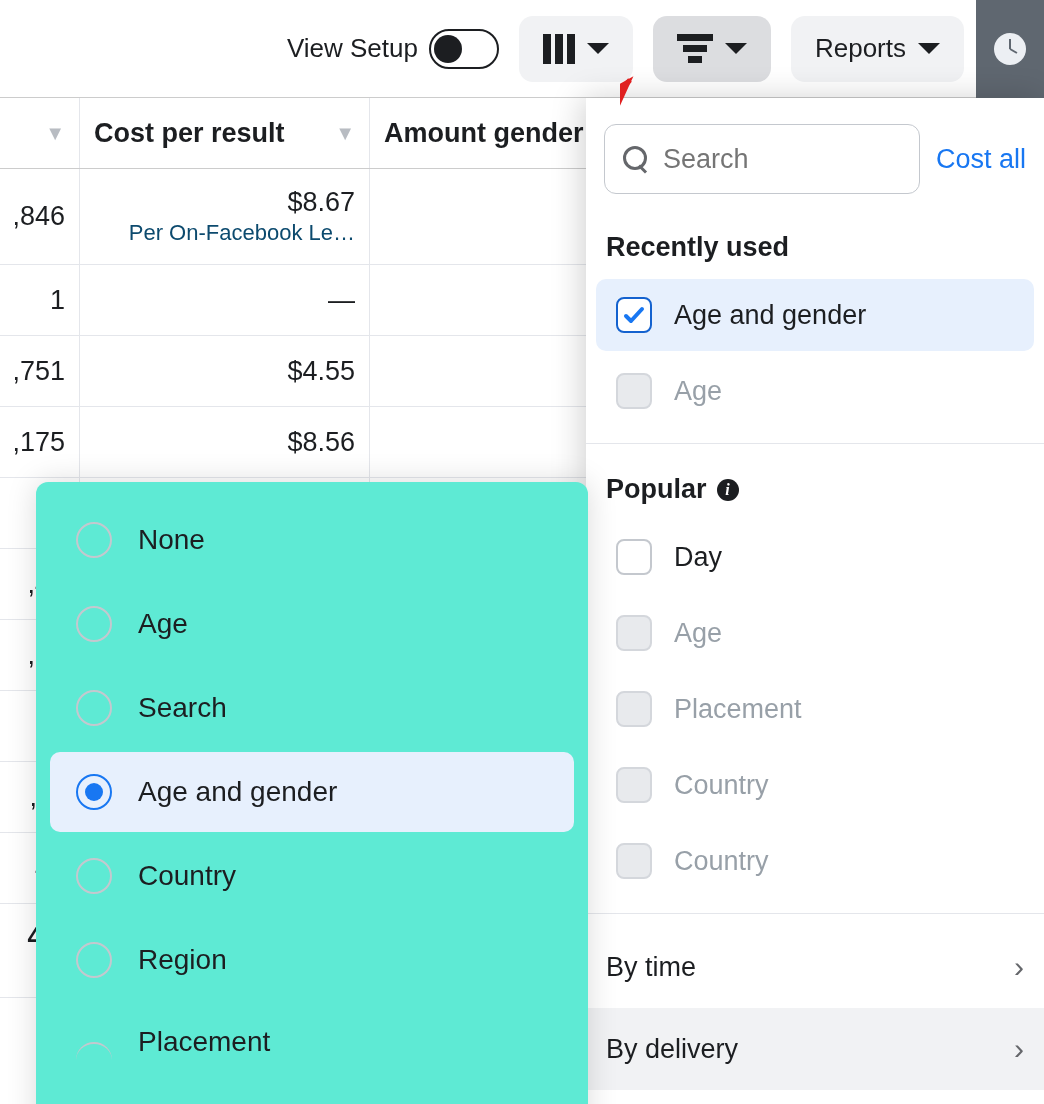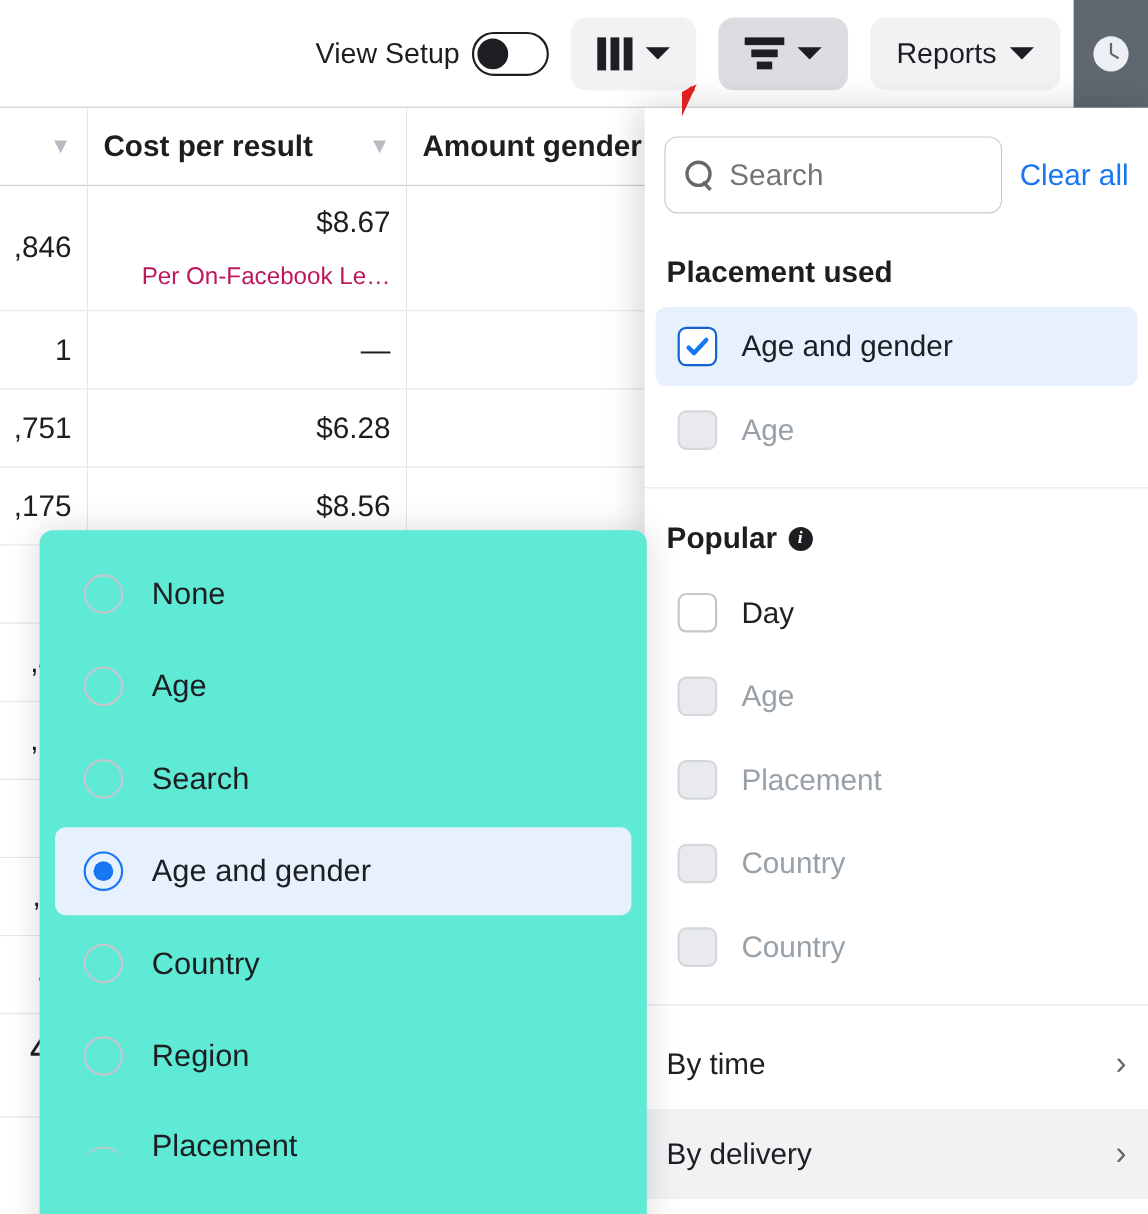--- a/index.html
+++ b/index.html
@@ -101,21 +101,21 @@
     padding: 18px 14px;
     border-right: 1px solid #e4e6eb;
     text-align: right;
     font-size: 27px;
     min-height: 70px;
     display:flex;flex-direction:column;justify-content:center;align-items:flex-end;
   }
   .thead .tcell { flex-direction: row; align-items: center; justify-content: space-between; text-align:left;}
   .thead { border-bottom: 1px solid #ccc; }
   .sort-arrow { color:#b8bcc2; font-size:20px;}
-  .subtext { color:#be185d; font-size:22px; margin-top:20px;}
+  .subtext { color:#0c4a6e; font-size:22px; margin-top:2px;}
   .total-row .tcell { font-weight: 700; }
   .total-sub { font-weight:400; color:#65676b; font-size:22px;}
 
   
   .arrow {
     position:absolute;
     left:620px; top:70px;
     z-index:60;
     pointer-events:none;
   }
@@ -292,21 +292,21 @@
       <div class="trow">
         <div class="tcell">1</div>
         <div class="tcell">
           <span>—</span>
         </div>
         <div class="tcell">$</div>
       </div>
       <div class="trow">
         <div class="tcell">,751</div>
         <div class="tcell">
-          <span>$6.28</span>
+          <span>$4.55</span>
         </div>
         <div class="tcell">$45</div>
       </div>
       <div class="trow">
         <div class="tcell">,175</div>
         <div class="tcell">
           <span>$8.56</span>
         </div>
         <div class="tcell">$21</div>
       </div>
@@ -395,25 +395,25 @@
       </div>
     </div>
 </div>
 
 <div class="side-panel">
   <div class="sp-head">
     <div class="search-box">
       <span class="mag"></span>
       <input placeholder="Search" style="">
     </div>
-    <span class="clear-all">Clear all</span>
+    <span class="clear-all">Cost all</span>
   </div>
 
   <div class="sp-section-title">
-    <span>Placement used</span>
+    <span>Recently used</span>
   </div>
   <div id="recent-list">
       <div class="check-item selected">
         <span class="checkbox">
           <svg width="24" height="24" viewBox="0 0 24 24" fill="none" stroke="#1877f2" stroke-width="4" stroke-linecap="round" stroke-linejoin="round">
             <polyline points="4 13 9 18 20 6"></polyline>
           </svg>
         </span>
         <span>Age and gender</span>
       </div>

